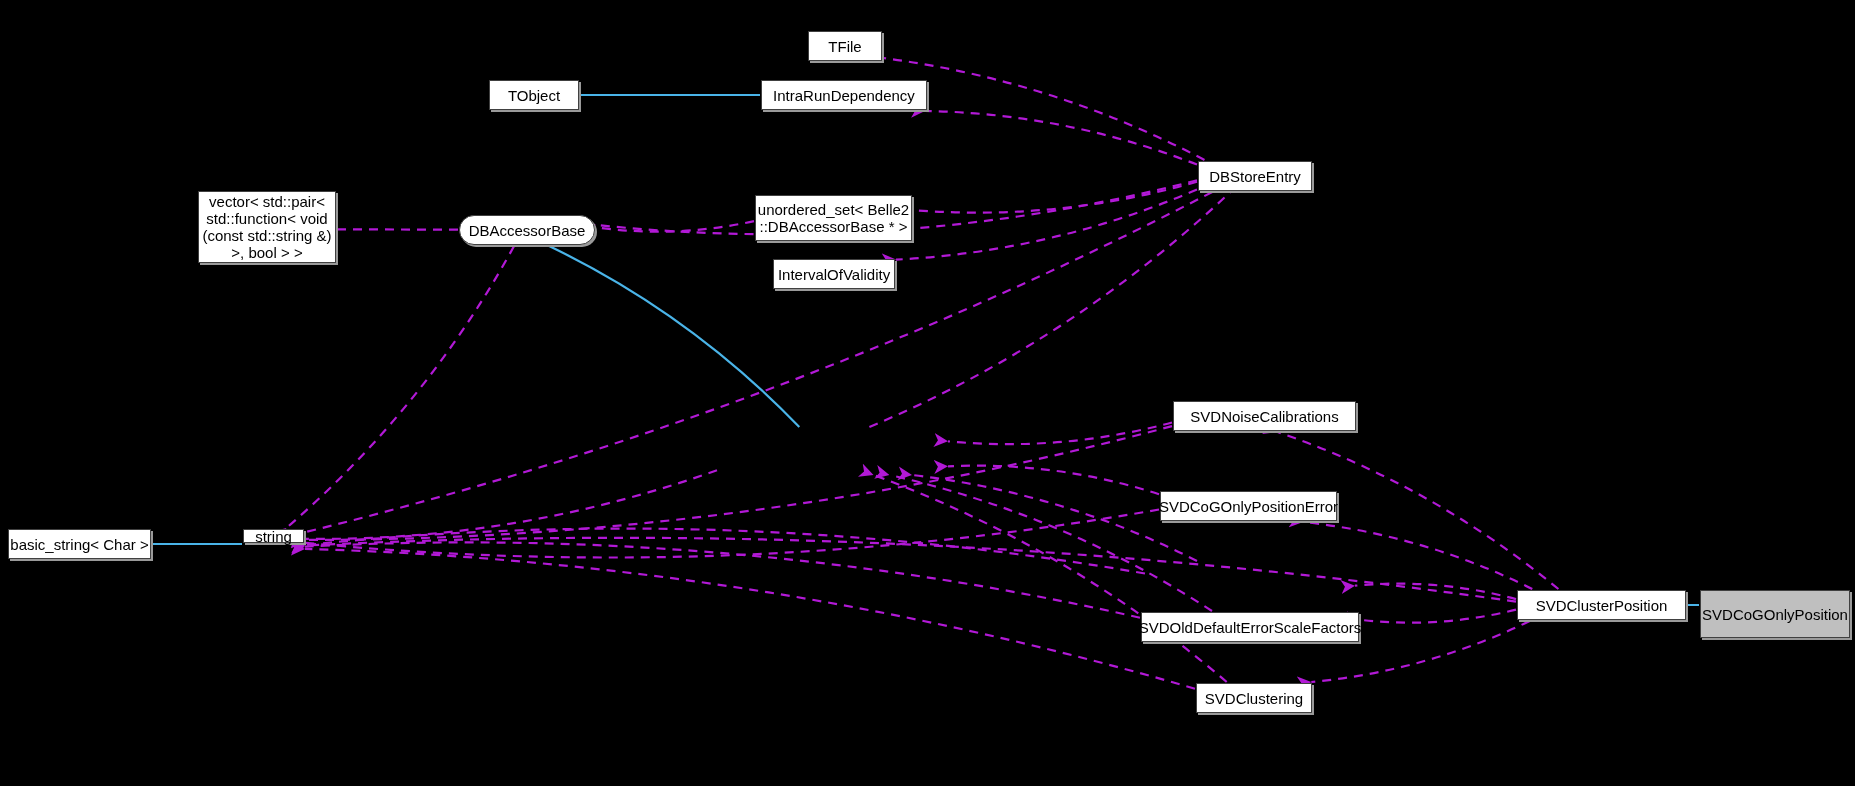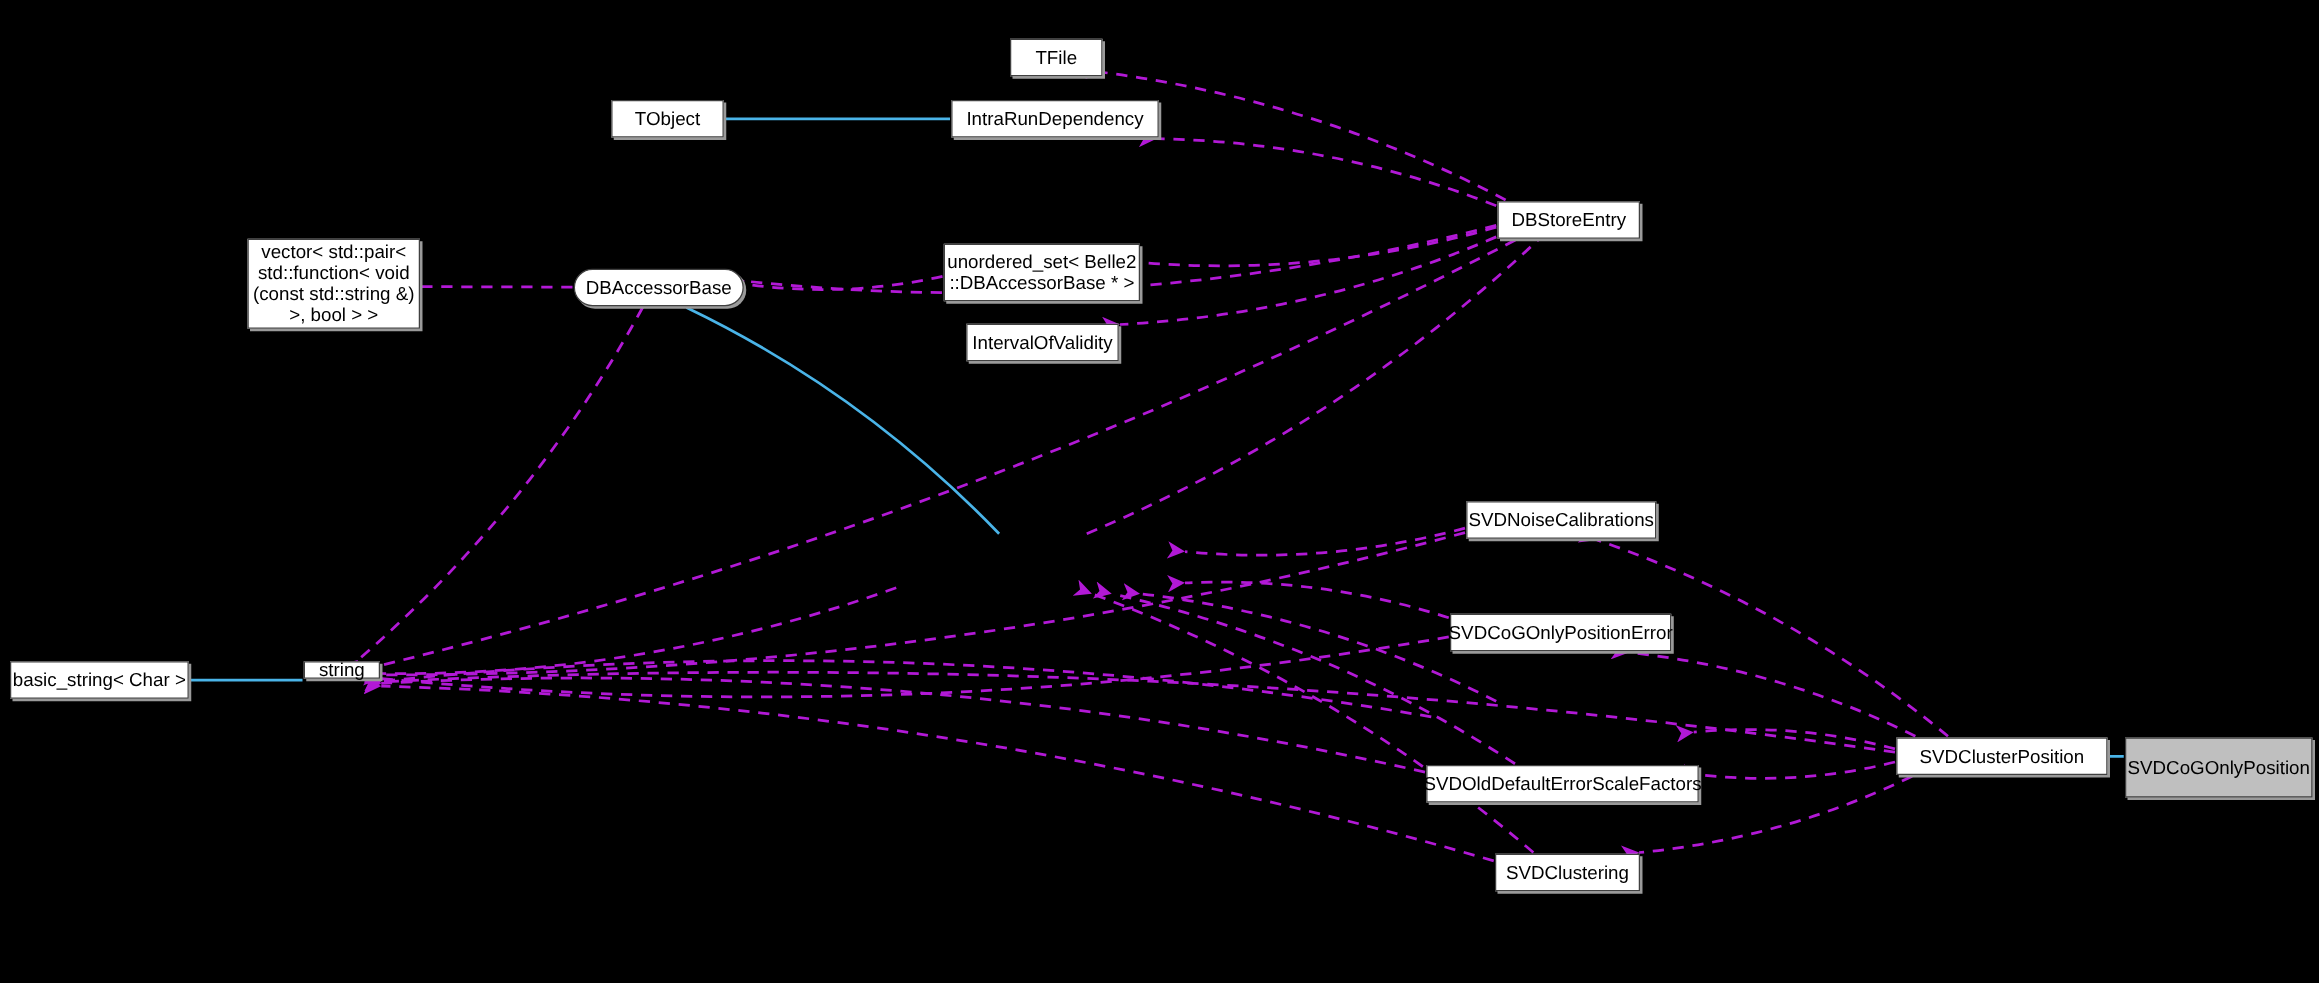--- a/index.html
+++ b/index.html
@@ -94,21 +94,21 @@
     <div class="node" style="left: 761px; top: 52px; width: 166px; height: 30px;"><span>IntraRunDependency</span></div>
     <div class="node" style="left: 1198px; top: 133px; width: 114px; height: 30px;"><span>DBStoreEntry</span></div>
     <div class="node" style="left: 198px; top: 163px; width: 138px; height: 72px;"><span>vector&lt; std::pair&lt;
 std::function&lt; void
 (const std::string &amp;)
 &gt;, bool &gt; &gt;</span></div>
     <div class="node" style="left: 459px; top: 187px; width: 136px; height: 30px; border-radius: 15px;"><span>DBAccessorBase</span></div>
     <div class="node" style="left: 755px; top: 167px; width: 157px; height: 46px;"><span>unordered_set&lt; Belle2
 ::DBAccessorBase * &gt;</span></div>
     <div class="node" style="left: 773px; top: 231px; width: 122px; height: 30px;"><span>IntervalOfValidity</span></div>
-    <div class="node" style="left: 1173px; top: 373px; width: 152px; height: 30px;"><span>SVDNoiseCalibrations</span></div>
+    <div class="node" style="left: 1173px; top: 373px; width: 183px; height: 30px;"><span>SVDNoiseCalibrations</span></div>
     <div class="node" style="left: 1160px; top: 463px; width: 177px; height: 30px;"><span>SVDCoGOnlyPositionError</span></div>
     <div class="node" style="left: 8px; top: 501px; width: 143px; height: 30px; align-items: center;"><span>basic_string&lt; Char &gt;</span></div>
     <div class="node" style="left: 243px; top: 501px; width: 61px; height: 14px;"><span>string</span></div>
     <div class="node" style="left: 1517px; top: 562px; width: 169px; height: 30px;"><span>SVDClusterPosition</span></div>
     <div class="node current" style="left: 1700px; top: 562px; width: 150px; height: 48px;"><span>SVDCoGOnlyPosition</span></div>
     <div class="node" style="left: 1141px; top: 584px; width: 218px; height: 30px;"><span>SVDOldDefaultErrorScaleFactors</span></div>
     <div class="node" style="left: 1196px; top: 655px; width: 116px; height: 30px;"><span>SVDClustering</span></div>
   </div>
 
 </body></html>

